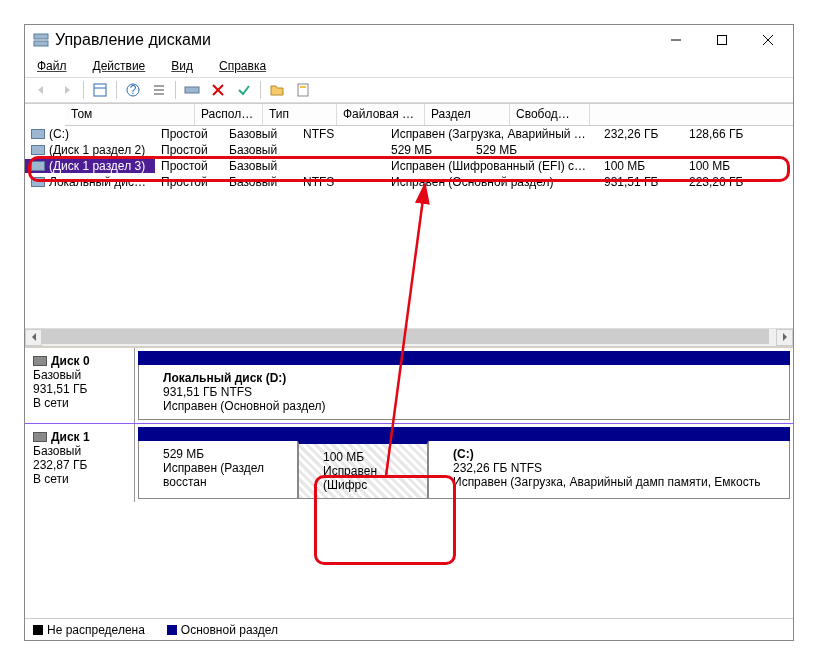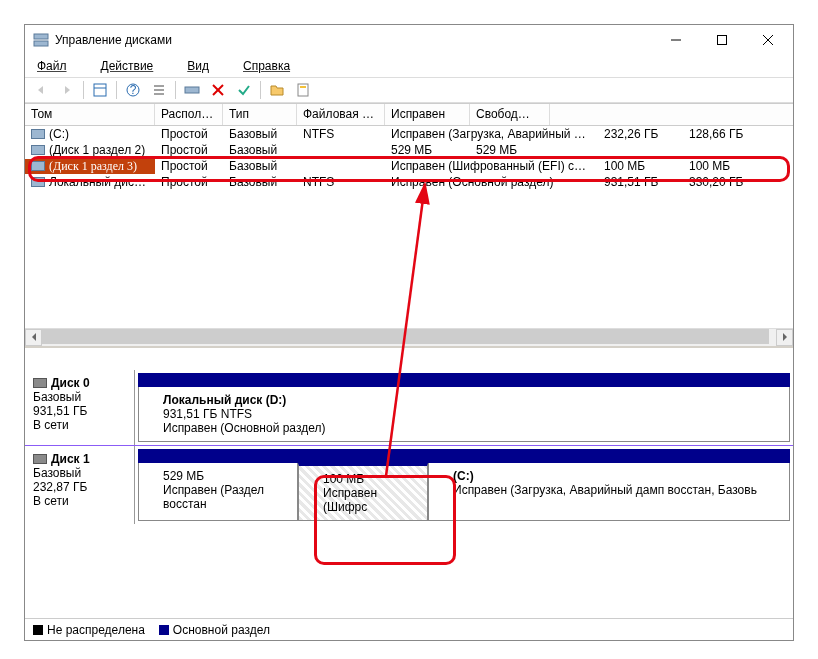--- a/index.html
+++ b/index.html
@@ -3,73 +3,73 @@
 <meta charset="utf-8">
 <style>
 * { box-sizing: border-box; margin: 0; padding: 0; font-family: "Segoe UI", Tahoma, sans-serif; font-size: 12px; }
 body { background: #fff; width: 818px; height: 659px; position: relative; }
 
 .window { position: absolute; left: 24px; top: 24px; width: 770px; height: 617px; border: 1px solid #888; background: #fff; display: flex; flex-direction: column; }
 
 .titlebar { height: 30px; display: flex; align-items: center; padding: 0 2px 0 8px; }
 .titlebar .app-icon { width: 16px; height: 16px; margin-right: 6px; }
 .titlebar .app-icon svg { width: 16px; height: 16px; }
-.titlebar .title { flex: 1; font-size: 12px; }
+.titlebar .title { flex: 1; font-size: 16px; }
 .titlebar .wbtns { display: flex; }
 .titlebar .wbtn { width: 46px; height: 30px; display: flex; align-items: center; justify-content: center; }
 .titlebar .wbtn svg { width: 10px; height: 10px; }
 
-.menubar { height: 22px; display: flex; align-items: center; padding: 0 4px; gap: 18px; }
+.menubar { height: 22px; display: flex; align-items: center; padding: 0 4px; gap: 10px; }
 .menubar .menu-item { padding: 2px 8px; }
 .menubar .menu-item span { text-decoration: underline; text-decoration-color: #444; }
 
 .toolbar { height: 26px; border-top: 1px solid #ddd; border-bottom: 1px solid #ddd; display: flex; align-items: center; padding: 0 4px; gap: 2px; }
 .tool-btn { width: 24px; height: 22px; display: flex; align-items: center; justify-content: center; border: 1px solid transparent; }
 .tool-btn.disabled { opacity: 0.35; }
 .tsep { width: 1px; height: 18px; background: #ccc; margin: 0 2px; }
 
 .content { flex: 1; display: flex; flex-direction: column; border-top: 1px solid #ccc; overflow: hidden; }
 
 .table-area { height: 244px; display: flex; flex-direction: column; border-bottom: 3px solid #d4d0c8; }
-.table-header { height: 22px; display: flex; border-bottom: 1px solid #ccc; background: #fdfdfd; }
+.table-header { height: 22px; display: flex; border-bottom: 1px solid #ccc; background: #fdfdfd; margin-left: 40px; }
 .table-header > div { border-right: 1px solid #ddd; padding: 3px 6px; overflow: hidden; white-space: nowrap; text-overflow: ellipsis; font-size: 12px; }
 .table-body { position: relative; flex: 1; overflow: hidden; }
 .table-row { height: 16px; display: flex; align-items: center; }
 .table-row > div { padding: 0 6px; overflow: hidden; white-space: nowrap; text-overflow: ellipsis; font-size: 12px; }
 .table-row .vol-icon { display: inline-block; width: 14px; height: 10px; background: #9db7d1; border: 1px solid #5b7a9a; margin-right: 4px; vertical-align: -1px; }
-.table-row.selected .name-cell { background: #c2410c; color: #fff; font-family: Liberation Serif, serif; }
+.table-row.selected .name-cell { background: #4c1d95; color: #fff; }
 
 .col-tom { width: 130px; }
 .col-rasp { width: 68px; }
 .col-tip { width: 74px; }
 .col-fs { width: 88px; }
 .col-st { width: 213px; }
 .col-em { width: 85px; }
 .col-sv { width: 80px; }
 
 .hscroll { height: 17px; background: #f0f0f0; display: flex; align-items: center; border-top: 1px solid #ddd; }
 .hscroll .sbtn { width: 17px; height: 17px; display: flex; align-items: center; justify-content: center; background: #f0f0f0; border: 1px solid #ccc; }
 .hscroll .strack { flex: 1; background: #f0f0f0; height: 17px; position: relative; }
 .hscroll .sthumb { position: absolute; left: 0; top: 0; height: 15px; width: 99%; background: #cdcdcd; }
 
 .graphical-area { flex: 1; overflow: hidden; background: #fff; }
 .disk-block { display: flex; border-top: 1px solid #8b5cf6; }
-.disk-block:first-child { border-top: none; margin-top: 22px; }
+.disk-block:first-child { border-top: none; }
 .disk-info { width: 110px; padding: 6px 8px; font-size: 12px; border-right: 1px solid #999; }
 .disk-info .disk-icon { display: inline-block; width: 14px; height: 10px; background: #8a8a8a; border: 1px solid #555; margin-right: 4px; vertical-align: -1px; }
 .disk-info .disk-name { font-weight: bold; }
 .disk-info div { white-space: nowrap; }
 .disk-parts { flex: 1; padding: 3px; display: flex; flex-direction: column; }
 .disk-header-bar { height: 14px; background: #00008b; }
 .parts-row { display: flex; flex: 1; }
 .part { border: 1px solid #888; border-top: none; padding: 6px 24px; font-size: 12px; overflow: hidden; }
 .part .pt-label { font-weight: bold; }
 .part.highlight { background: repeating-linear-gradient(45deg, #e8e8e8, #e8e8e8 3px, #fff 3px, #fff 6px); border-top: 3px solid #00008b; }
 
-.legend { height: 22px; border-top: 1px solid #ccc; display: flex; align-items: center; gap: 14px; padding: 0 8px; font-size: 12px; }
+.legend { height: 22px; border-top: 1px solid #ccc; display: flex; align-items: center; gap: 22px; padding: 0 8px; font-size: 12px; }
 .legend .lsq { display: inline-block; width: 10px; height: 10px; margin-right: 4px; vertical-align: -1px; }
 .legend .lsq.black { background: #000; }
 .legend .lsq.blue { background: #00008b; }
 
 .annot-rect { position: absolute; border: 3px solid #e30614; border-radius: 10px; pointer-events: none; }
 .annot-line { position: absolute; pointer-events: none; }
 </style>
 </head>
 <body>
 
@@ -173,21 +173,21 @@
       </div>
   </div>
 
   <div class="content">
     <div class="table-area">
       <div class="table-header">
         <div class="col-tom">Том</div>
         <div class="col-rasp">Располо…</div>
         <div class="col-tip">Тип</div>
         <div class="col-fs">Файловая с…</div>
-        <div class="col-em">Исправен</div>
+        <div class="col-em">Раздел</div>
         <div class="col-sv">Свобод…</div>
       </div>
       <div class="table-body" id="table-body">
           <div class="table-row">
             <div class="col-tom name-cell"><span class="vol-icon"></span>(C:)</div>
             <div class="col-rasp">Простой</div>
             <div class="col-tip">Базовый</div>
             <div class="col-fs">NTFS</div>
             <div class="col-st">Исправен (Загрузка, Аварийный дамп …</div>
             <div class="col-em">232,26 ГБ</div>
@@ -210,21 +210,21 @@
             <div class="col-em">100 МБ</div>
             <div class="col-sv">100 МБ</div>
           </div>
           <div class="table-row">
             <div class="col-tom name-cell"><span class="vol-icon"></span>Локальный диск (…</div>
             <div class="col-rasp">Простой</div>
             <div class="col-tip">Базовый</div>
             <div class="col-fs">NTFS</div>
             <div class="col-st">Исправен (Основной раздел)</div>
             <div class="col-em">931,51 ГБ</div>
-            <div class="col-sv">330,20 ГБ</div>
+            <div class="col-sv">223,26 ГБ</div>
           </div>
         </div>
       <div class="hscroll">
         <div class="sbtn">
             <svg width="8" height="8" viewBox="0 0 8 8">
               <path d="M6 0 L2 4 L6 8 Z" fill="#666"></path>
             </svg>
           </div>
         <div class="strack">
             <div class="sthumb"></div>
@@ -269,21 +269,22 @@
               <div class="part" style="width: 160px;">
                 <div>529 МБ</div>
                 <div>Исправен (Раздел восстан</div>
               </div>
               <div class="part highlight" style="width: 130px;">
                 <div>100 МБ</div>
                 <div>Исправен (Шифрс</div>
               </div>
               <div class="part" style="flex: 1 1 0%;">
                 <div class="pt-label">(C:)</div>
-                <div>Исправен (Загрузка, Аварийный дамп восстан, Базовь</div>
+                <div>232,26 ГБ NTFS</div>
+                <div>Исправен (Загрузка, Аварийный дамп памяти, Емкость</div>
               </div>
             </div>
           </div>
         </div>
       </div>
 
     <div class="legend">
       <span><span class="lsq black"></span><span>Не распределена</span></span>
       <span><span class="lsq blue"></span><span>Основной раздел</span></span>
     </div>

